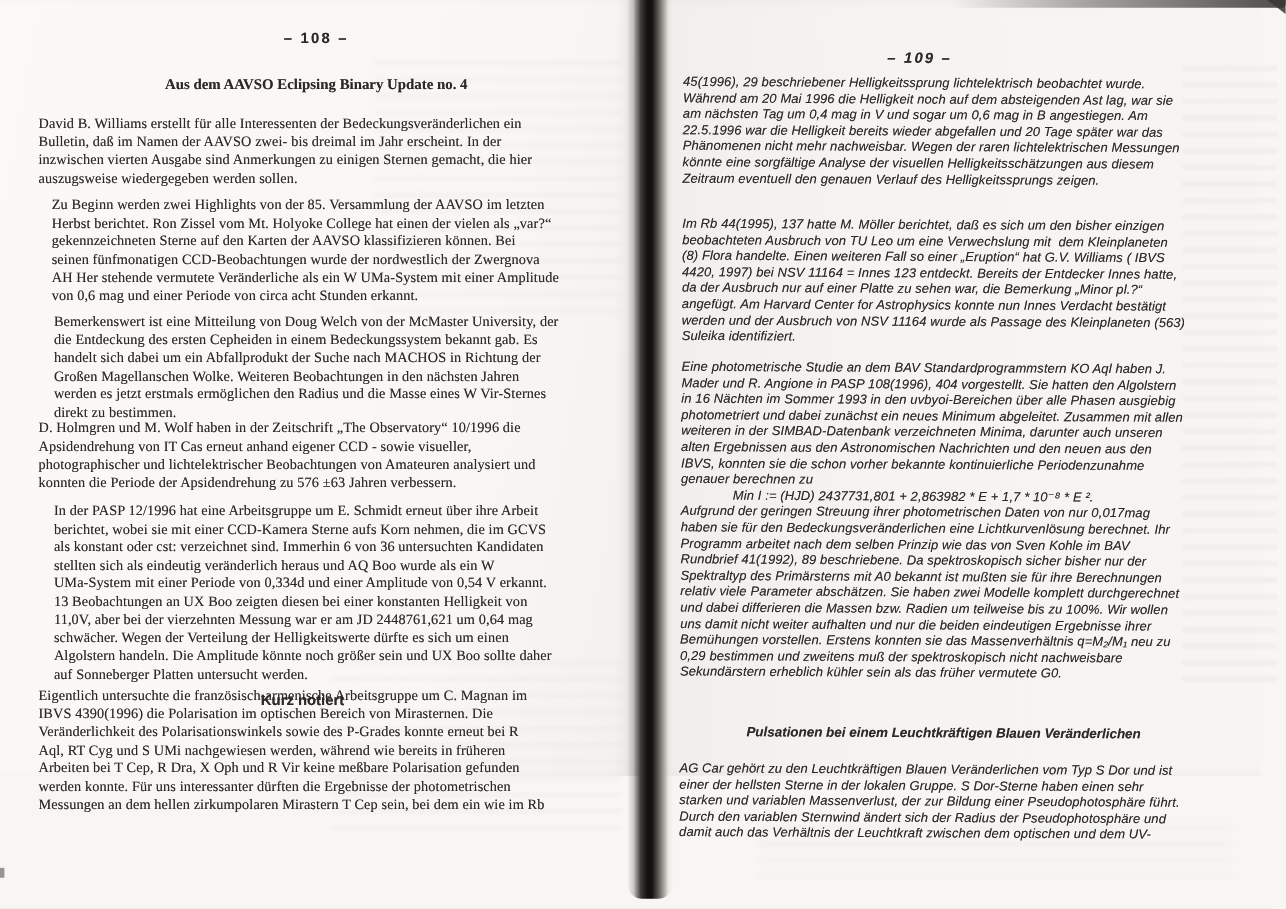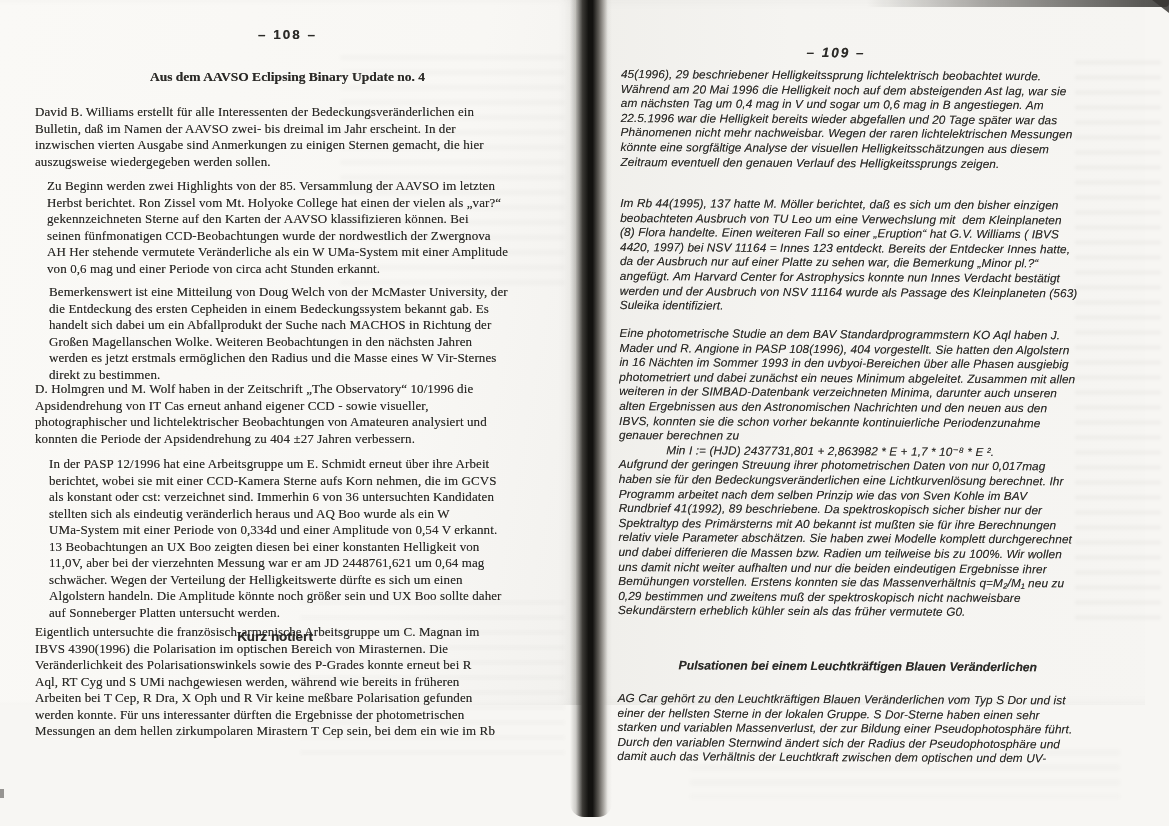--- a/index.html
+++ b/index.html
@@ -101,21 +101,21 @@
 von 0,6 mag und einer Periode von circa acht Stunden erkannt.</div>
     <div id="l-p3" class="para">Bemerkenswert ist eine Mitteilung von Doug Welch von der McMaster University, der
 die Entdeckung des ersten Cepheiden in einem Bedeckungssystem bekannt gab. Es
 handelt sich dabei um ein Abfallprodukt der Suche nach MACHOS in Richtung der
 Großen Magellanschen Wolke. Weiteren Beobachtungen in den nächsten Jahren
 werden es jetzt erstmals ermöglichen den Radius und die Masse eines W Vir-Sternes
 direkt zu bestimmen.</div>
     <div id="l-p4" class="para">D. Holmgren und M. Wolf haben in der Zeitschrift „The Observatory“ 10/1996 die
 Apsidendrehung von IT Cas erneut anhand eigener CCD - sowie visueller,
 photographischer und lichtelektrischer Beobachtungen von Amateuren analysiert und
-konnten die Periode der Apsidendrehung zu 404 ±27 Jahren verbessern.</div>
+konnten die Periode der Apsidendrehung zu 576 ±63 Jahren verbessern.</div>
     <div id="l-p5" class="para">In der PASP 12/1996 hat eine Arbeitsgruppe um E. Schmidt erneut über ihre Arbeit
 berichtet, wobei sie mit einer CCD-Kamera Sterne aufs Korn nehmen, die im GCVS
 als konstant oder cst: verzeichnet sind. Immerhin 6 von 36 untersuchten Kandidaten
 stellten sich als eindeutig veränderlich heraus und AQ Boo wurde als ein W
 UMa-System mit einer Periode von 0,334d und einer Amplitude von 0,54 V erkannt.
 13 Beobachtungen an UX Boo zeigten diesen bei einer konstanten Helligkeit von
 11,0V, aber bei der vierzehnten Messung war er am JD 2448761,621 um 0,64 mag
 schwächer. Wegen der Verteilung der Helligkeitswerte dürfte es sich um einen
 Algolstern handeln. Die Amplitude könnte noch größer sein und UX Boo sollte daher
 auf Sonneberger Platten untersucht werden.</div>

